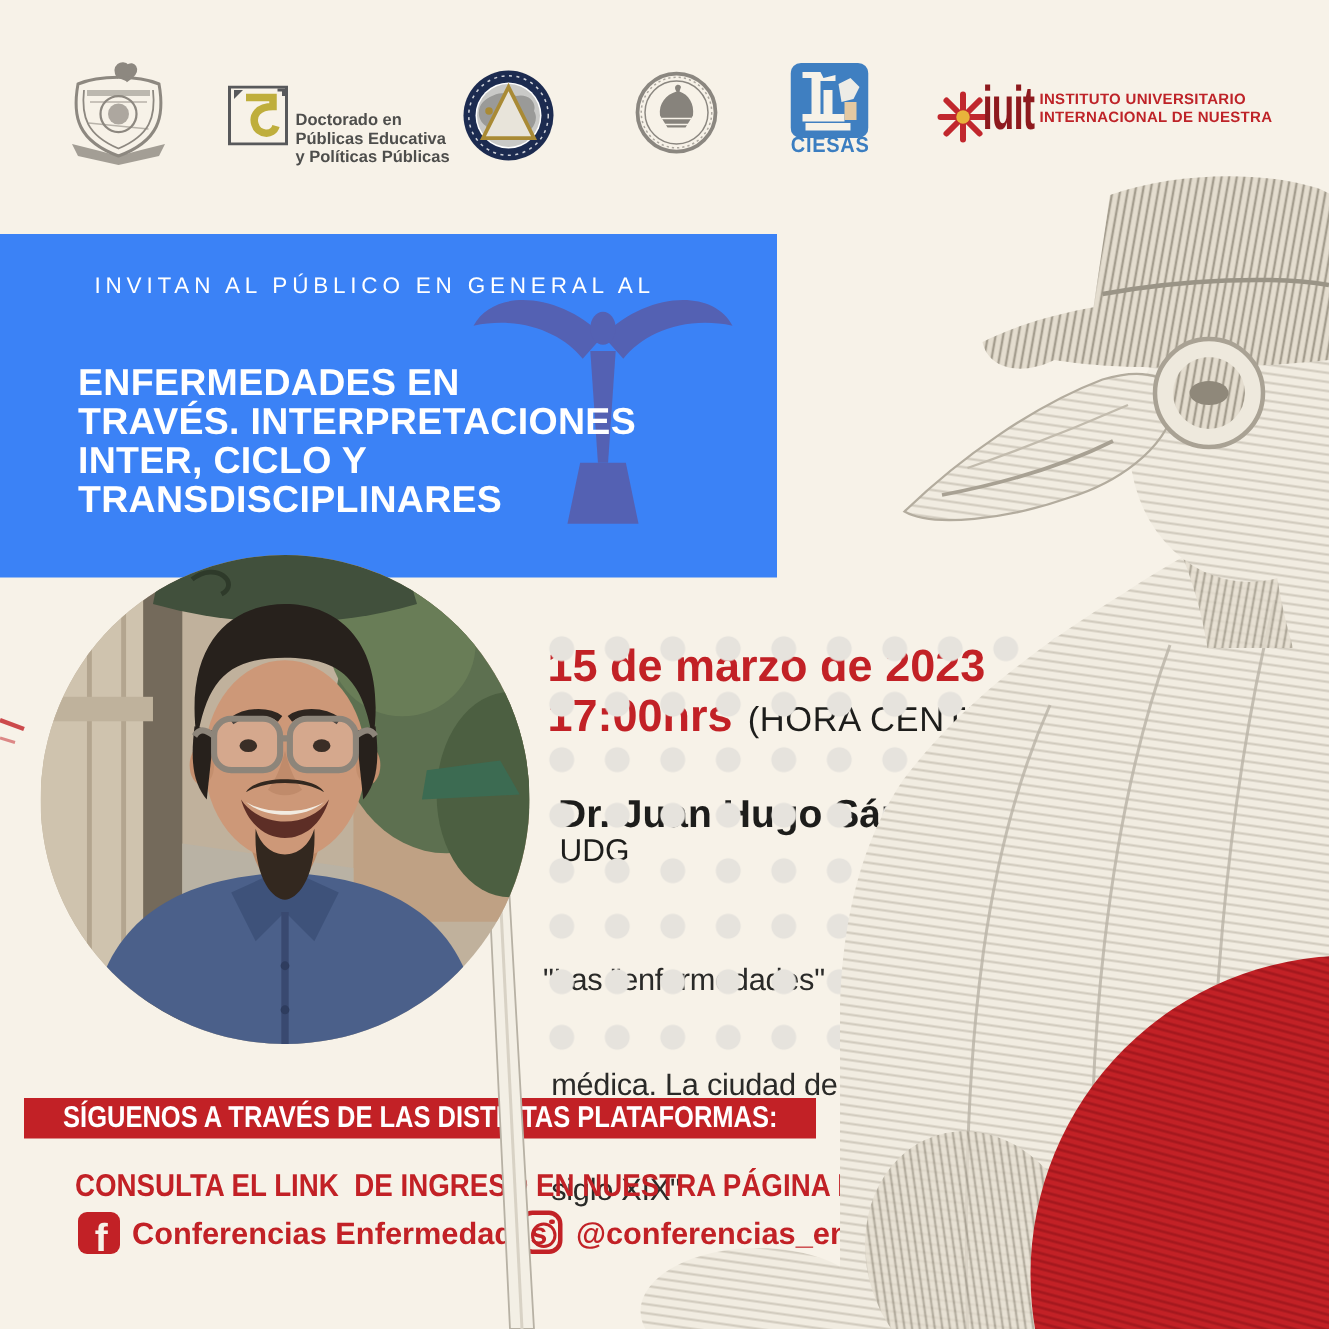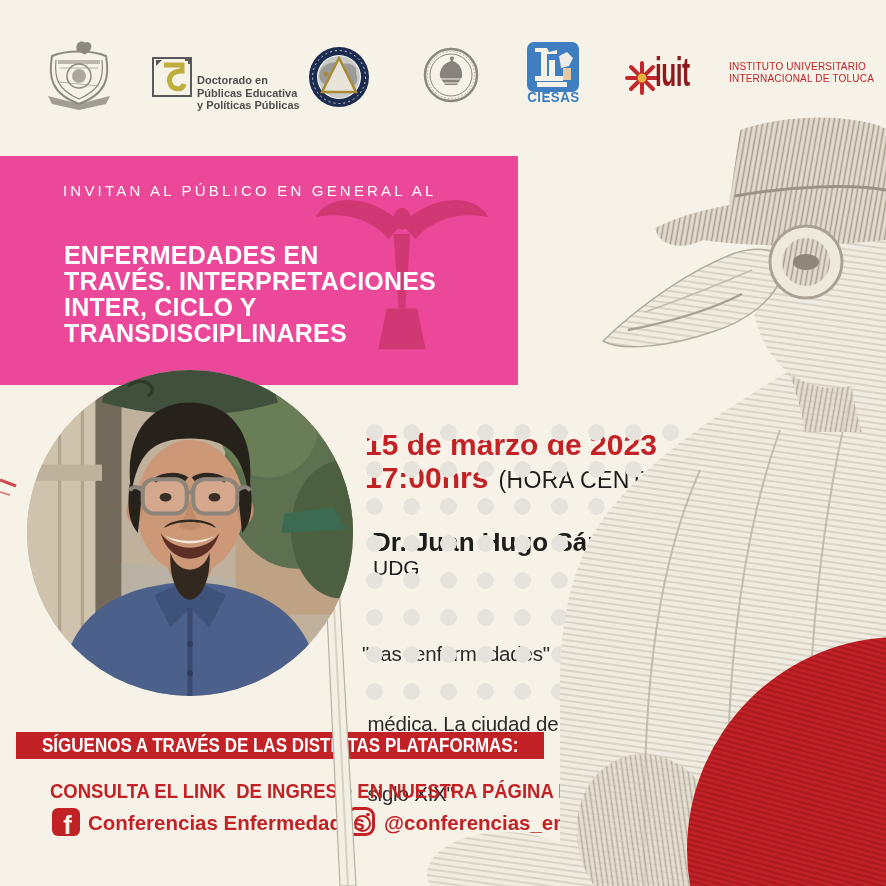--- a/index.html
+++ b/index.html
@@ -4,29 +4,29 @@
 <style>
   html,body{margin:0;padding:0;background:#e9e4da;}
   .poster{position:relative;width:886px;height:886px;margin:0 auto;overflow:hidden;
     background:#F7F2E8;font-family:"Liberation Sans",sans-serif;-webkit-font-smoothing:antialiased;}
   .abs{position:absolute;}
   
   .dots{z-index:1;left:352px;top:412px;width:534px;height:296px;
     background-image:radial-gradient(circle,#E6E3DD 0,#E6E3DD 8px,rgba(0,0,0,0) 8.6px);
     background-size:37px 37px;background-position:4px 2px;}
   .engraving{z-index:2;left:0;top:0;}
-  .banner{z-index:3;left:0;top:156px;width:518px;height:229px;background:#ec4899;color:#fff;overflow:hidden;}
+  .banner{z-index:3;left:0;top:156px;width:518px;height:229px;background:#3b82f6;color:#fff;overflow:hidden;}
   .logos{z-index:4;left:0;top:0;width:886px;height:130px;}
   .photo{z-index:5;left:27px;top:370px;width:326px;height:326px;border-radius:50%;overflow:hidden;}
   .event{z-index:6;}
   .footer{z-index:7;}
   
   .kicker{position:absolute;left:63px;top:26px;font-size:15px;font-weight:500;letter-spacing:3.2px;white-space:nowrap;}
   .series{position:absolute;left:61px;top:47px;font-size:31px;font-weight:300;letter-spacing:.5px;white-space:nowrap;}
-  .headline{position:absolute;left:64px;top:86px;font-size:25px;font-weight:800;line-height:26px;letter-spacing:.2px;}
+  .headline{position:absolute;left:52px;top:86px;font-size:25px;font-weight:800;line-height:26px;letter-spacing:.2px;}
   .headline span{display:block;white-space:nowrap;}
   .watermark{position:absolute;left:292px;top:8px;opacity:.3;}
   
   .date{left:365px;top:428px;font-size:30px;font-weight:800;color:#C22126;white-space:nowrap;}
   .timerow{left:365px;top:461px;display:flex;align-items:baseline;white-space:nowrap;}
   .time{font-size:30px;font-weight:800;color:#C22126;}
   .tz{font-size:23px;font-weight:400;color:#1D1D1B;margin-left:10px;letter-spacing:.4px;}
   .speaker{left:372px;top:527px;font-size:26px;font-weight:800;color:#1D1D1B;white-space:nowrap;}
   .affil{left:373px;top:556px;font-size:21px;font-weight:500;color:#1D1D1B;}
   .quote{left:362px;top:595px;font-size:20.5px;font-weight:400;color:#2A2A28;line-height:23.4px;letter-spacing:-.2px;white-space:pre;}
@@ -41,21 +41,21 @@
   .ig-icon{left:346px;top:807px;width:29px;height:29px;border:3px solid #C22126;border-radius:9px;box-sizing:border-box;}
   .ig-lens{position:absolute;left:5px;top:5px;width:13px;height:13px;border:2.6px solid #C22126;border-radius:50%;}
   .ig-dot{position:absolute;right:2.5px;top:2.5px;width:3.6px;height:3.6px;background:#C22126;border-radius:50%;}
   .ig-label{left:384px;top:811px;font-size:20.5px;font-weight:600;color:#C22126;white-space:nowrap;}
   
   .doc-text{left:197px;top:58px;font-size:11px;font-weight:700;color:#4E4E4C;line-height:12.6px;margin-top:16px;}
   .ciesas-label{left:525px;top:89px;width:56px;text-align:center;font-size:14.5px;font-weight:700;
     color:#3B7EC1;letter-spacing:.5px;transform:scaleX(.92);}
   .iuit-word{left:655px;top:50px;font-size:41px;font-weight:800;color:#8E1A1E;transform:scaleX(.6);
     transform-origin:left center;letter-spacing:-1px;line-height:44px;}
-  .iuit-text{left:729px;top:61px;font-size:10px;font-weight:400;color:#BE2328;line-height:11.6px;letter-spacing:.2px;}
+  .iuit-text{left:693px;top:61px;font-size:10px;font-weight:700;color:#BE2328;line-height:11.6px;letter-spacing:.2px;}
 </style>
 </head>
 <body>
 
 <div class="poster">
 
   <div class="abs dots"></div>
 
   <svg class="abs engraving" width="886" height="886" viewBox="0 0 886 886">
     <defs>
@@ -165,21 +165,21 @@
 
     <svg class="abs" style="left:624px;top:60px" width="36" height="36" viewBox="0 0 36 36">
       <g stroke="#C1272D" stroke-width="4" stroke-linecap="round">
         <path d="M18,3 V33 M3,18 H33 M7,7 L29,29 M29,7 L7,29"></path>
       </g>
       <circle cx="18" cy="18" r="4.5" fill="#E8B33B"></circle>
     </svg>
     <div class="abs iuit-word">iuit</div>
     <div class="abs iuit-text">
       <div>INSTITUTO UNIVERSITARIO</div>
-      <div>INTERNACIONAL DE TOLUCA</div>
+      <div>INTERNACIONAL DE NUESTRA</div>
     </div>
   </div>
 
   <div class="abs banner">
     <svg class="watermark" width="220" height="218" viewBox="0 0 260 220">
       <g fill="#8F161B">
         <path d="M130,52 C96,18 44,14 28,44 C66,36 98,50 114,70 Z"></path>
         <path d="M130,52 C164,18 216,14 232,44 C194,36 162,50 146,70 Z"></path>
         <ellipse cx="130" cy="46" rx="10" ry="13"></ellipse>
         <path d="M120,64 L140,64 L134,152 L126,152 Z"></path>

